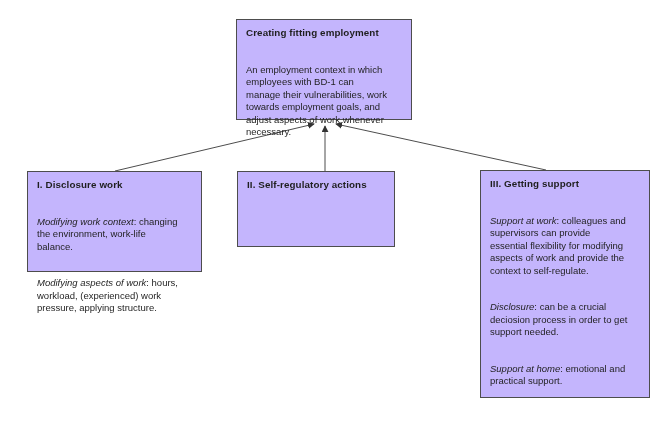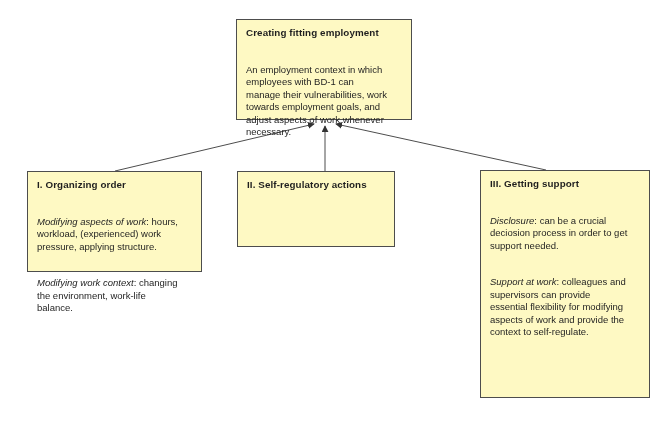--- a/index.html
+++ b/index.html
@@ -16,21 +16,21 @@
     overflow: hidden;
   }
   .connectors {
     position: absolute;
     left: 0; top: 0;
     width: 669px; height: 427px;
     pointer-events: none;
   }
   .box {
     position: absolute;
-    background: #fef9c3;
+    background: #c4b5fd;
     border: 1px solid #4d4d4d;
     padding: 7px 21px 0 9px;
     font-size: 9.5px;
     line-height: 12.5px;
   }
   .box-title {
     font-weight: bold;
     font-size: 9.8px;
     margin-bottom: 10px;
     letter-spacing: 0.1px;
@@ -57,28 +57,29 @@
     <line x1="325" y1="171" x2="325" y2="126" stroke="#4d4d4d" stroke-width="1" marker-end="url(#arrowhead)"></line>
     <line x1="546" y1="170" x2="336" y2="124" stroke="#4d4d4d" stroke-width="1" marker-end="url(#arrowhead)"></line>
   </svg>
 
   <div class="box top-box">
     <div class="box-title">Creating fitting employment</div>
     <p>An employment context in which employees with BD-1 can manage their vulnerabilities, work towards employment goals, and adjust aspects of work whenever necessary.</p>
   </div>
 
   <div class="box left-box">
-    <div class="box-title">I. Organizing order</div>
+    <div class="box-title">I. Disclosure work</div>
+    <p><i>Modifying work context</i><span>: changing the environment, work-life balance.</span></p>
     <p><i>Modifying aspects of work</i><span>: hours, workload, (experienced) work pressure, applying structure.</span></p>
-    <p><i>Modifying work context</i><span>: changing the environment, work-life balance.</span></p>
   </div>
 
   <div class="box middle-box">
     <div class="box-title">II. Self-regulatory actions</div>
   </div>
 
   <div class="box right-box">
     <div class="box-title">III. Getting support</div>
+    <p><i>Support at work</i><span>: colleagues and supervisors can provide essential flexibility for modifying aspects of work and provide the context to self-regulate.</span></p>
     <p><i>Disclosure</i><span>: can be a crucial deciosion process in order to get support needed.</span></p>
-    <p><i>Support at work</i><span>: colleagues and supervisors can provide essential flexibility for modifying aspects of work and provide the context to self-regulate.</span></p>
+    <p><i>Support at home</i><span>: emotional and practical support.</span></p>
   </div>
 
 </div>
 
 </body></html>

